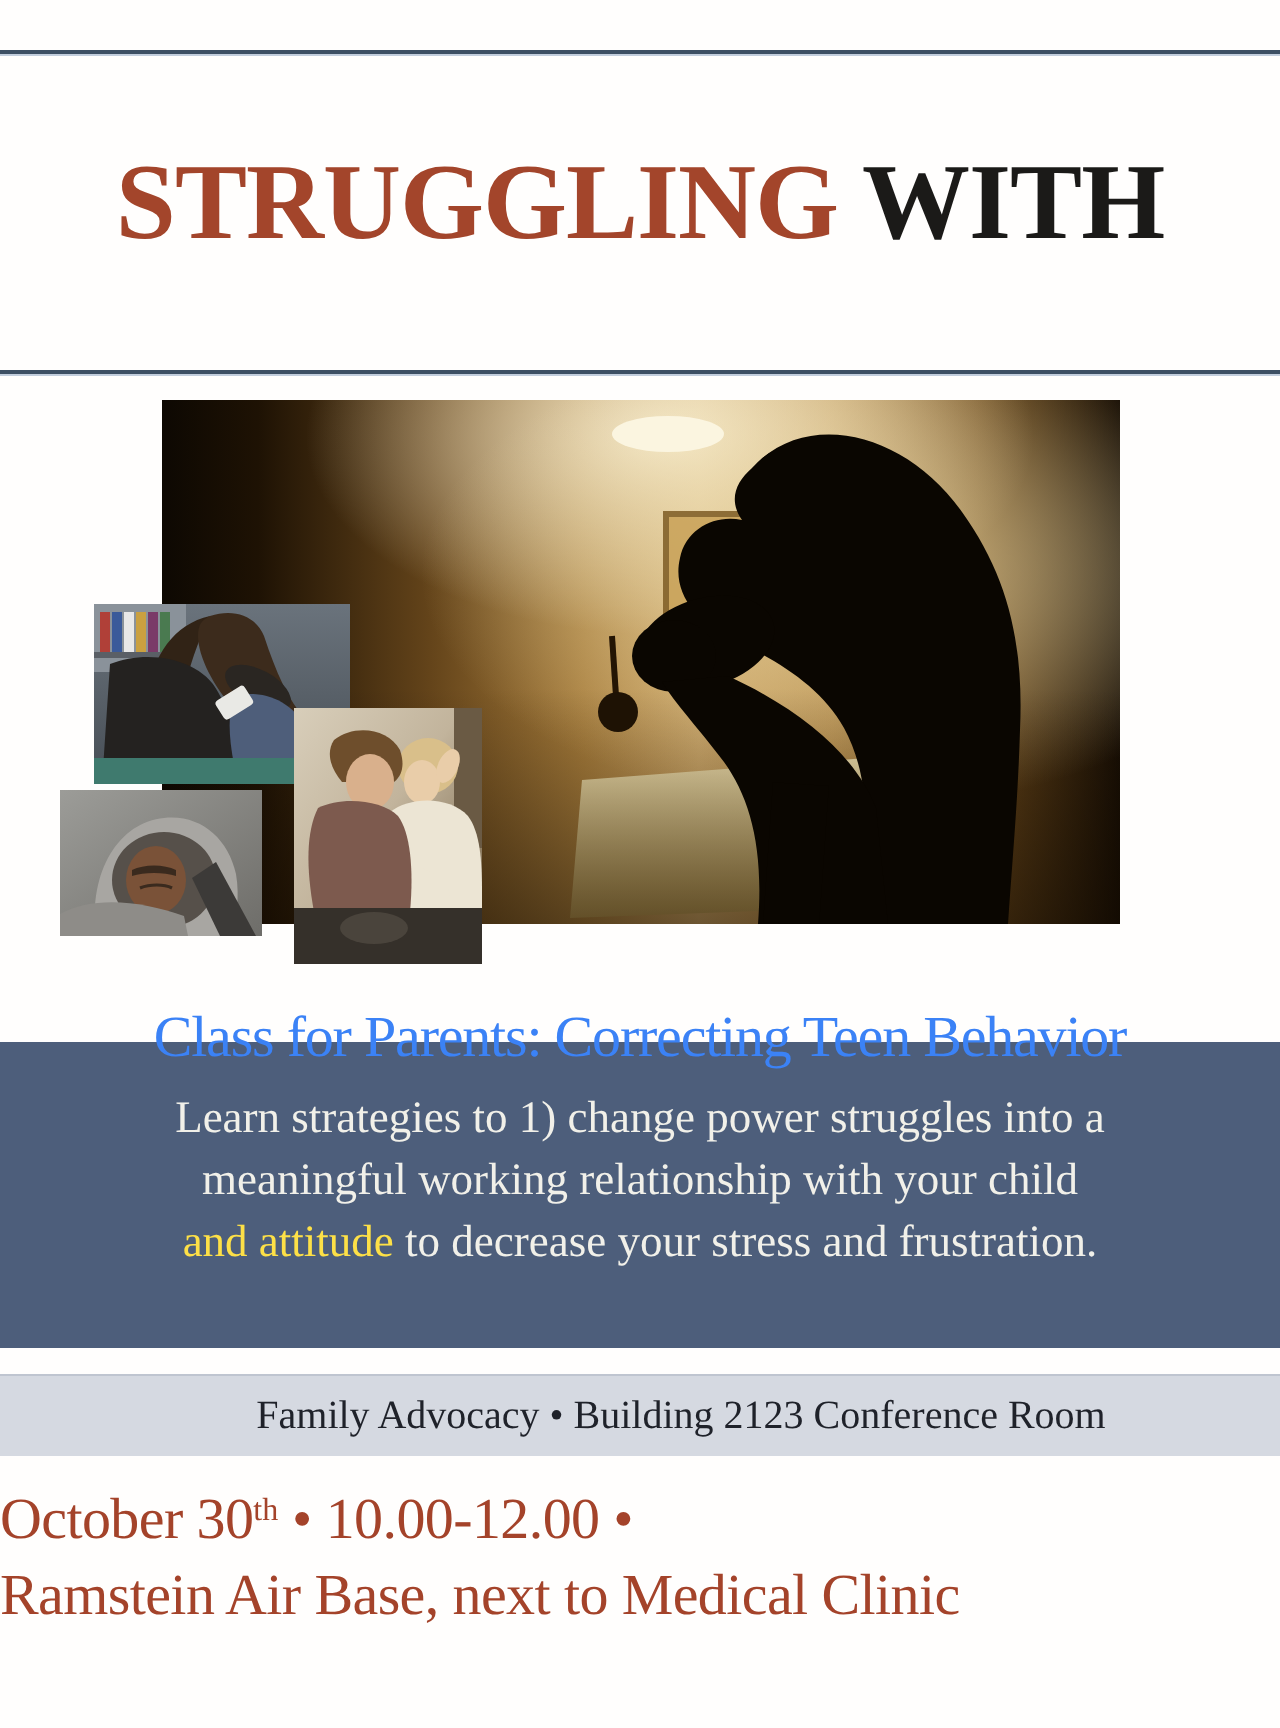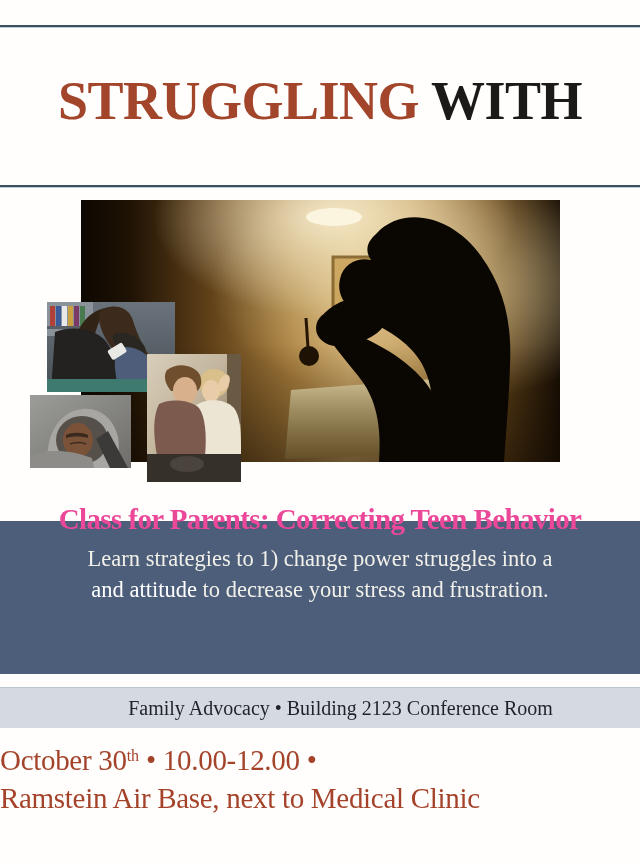--- a/index.html
+++ b/index.html
@@ -26,31 +26,31 @@
   
   .photo{position:absolute;overflow:hidden;}
   .photo svg{display:block;width:100%;height:100%;}
   #photo-main{left:81px;top:200px;width:479px;height:262px;z-index:1;}
   #photo-girl{left:47px;top:302px;width:128px;height:90px;z-index:2;}
   #photo-hoodie{left:30px;top:395px;width:101px;height:73px;z-index:3;}
   #photo-parent{left:147px;top:354px;width:94px;height:128px;z-index:4;}
 
   .class-heading{
     position:absolute;top:477px;left:0;width:100%;z-index:5;
-    text-align:center;font-weight:bold;font-size:29px;line-height:36px;
-    color:#ec4899;letter-spacing:-0.6px;
+    text-align:center;font-weight:normal;font-size:29px;line-height:36px;
+    color:#3b82f6;letter-spacing:-0.6px;
   }
 
   .navy-box{
     position:absolute;top:521px;left:0;width:640px;height:153px;
     background:#4d5e7b;color:#f1f0e9;
     text-align:center;font-size:22.5px;line-height:31px;
     box-sizing:border-box;padding-top:22px;
   }
-  .navy-box .dark-words{color:#ffffff;}
+  .navy-box .dark-words{color:#fde047;}
 
   .gray-band{
     position:absolute;top:687px;left:0;width:640px;height:41px;
     background:#d5d9e1;border-top:1px solid #bfc5d0;box-sizing:border-box;
     text-align:center;font-size:20px;line-height:40px;color:#1f222a;padding-left:41px;
   }
 
   .schedule{
     position:absolute;top:737px;left:0;width:100%;
     text-align:left;color:#a4432a;font-size:29px;line-height:38px;
@@ -193,20 +193,21 @@
       <path d="M12,50 C24,44 44,46 52,54 C58,62 60,80 58,102 L10,102 C6,80 6,62 12,50 Z" fill="#7d5a4e"></path>
       <rect x="0" y="100" width="94" height="28" fill="#35302a"></rect>
       <ellipse cx="40" cy="110" rx="17" ry="8" fill="#4a443c"></ellipse>
     </svg>
   </div>
 
   <h2 class="class-heading">Class for Parents: Correcting Teen Behavior</h2>
 
   <div class="navy-box">
     <div>Learn strategies to 1) change power struggles into a</div>
+    <div>meaningful working relationship with your child</div>
     <div><span class="dark-words">and attitude</span><span> to decrease your stress and frustration.</span></div>
   </div>
 
   <div class="gray-band">
     <span>Family Advocacy • Building 2123 Conference Room</span>
   </div>
 
   <div class="schedule">
     <div><span>October 30</span><sup>th</sup><span> • 10.00-12.00 •</span></div>
     <div>Ramstein Air Base, next to Medical Clinic</div>

